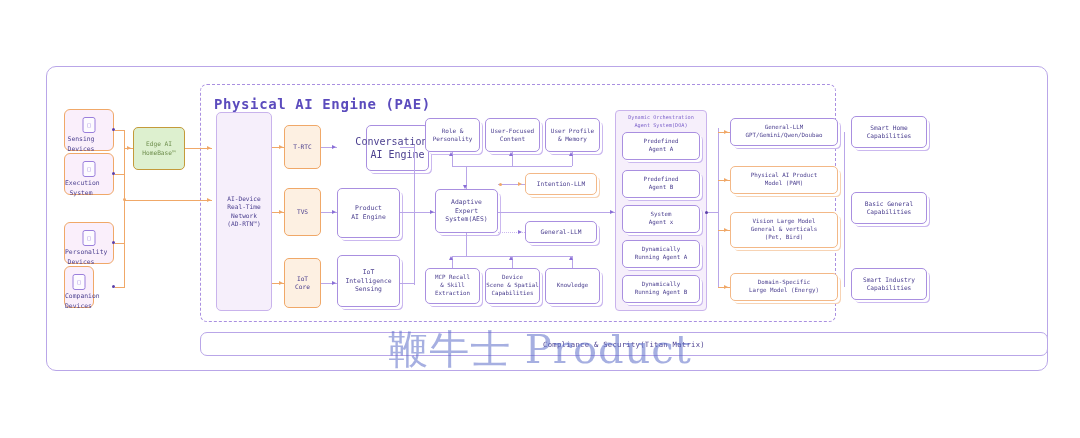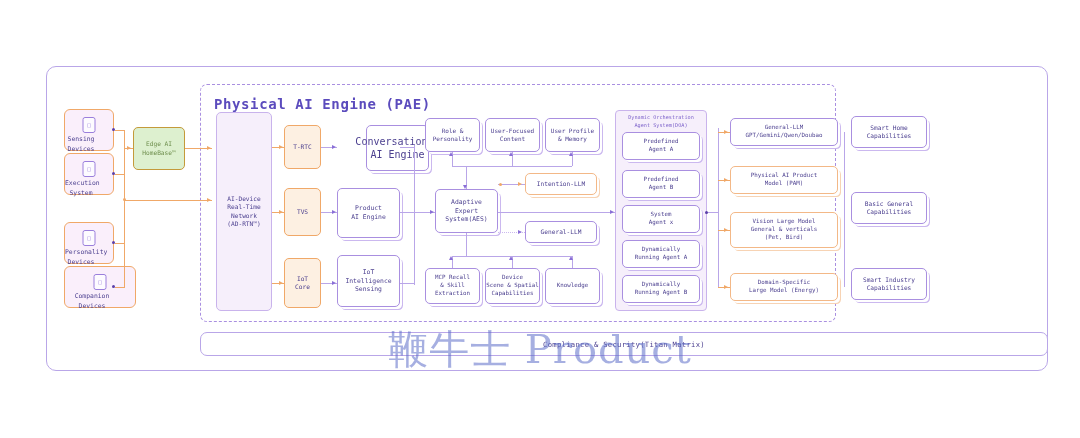--- a/index.html
+++ b/index.html
@@ -148,21 +148,21 @@
 
   <div class="frame-outer" style="left:46px; top:66px; width:1002px; height:305px;"></div>
 
   <div id="devices">
       <div class="box pinkbox" style="left:64px; top:109px; width:50px; height:42px;"><div class="dev-icon" style="top:7px;">□</div><div class="dev-label" style="top:25px;">Sensing
 Devices</div></div>
       <div class="box pinkbox" style="left:64px; top:153px; width:50px; height:42px;"><div class="dev-icon" style="top:7px;">□</div><div class="dev-label" style="top:25px;">Execution
 System</div></div>
       <div class="box pinkbox" style="left:64px; top:222px; width:50px; height:42px;"><div class="dev-icon" style="top:7px;">□</div><div class="dev-label" style="top:25px;">Personality
 Devices</div></div>
-      <div class="box pinkbox" style="left:64px; top:266px; width:72px; height:42px;"><div class="dev-icon" style="top:7px;">□</div><div class="dev-label" style="top:25px;">Companion
+      <div class="box pinkbox" style="left:64px; top:266px; width:30px; height:42px;"><div class="dev-icon" style="top:7px;">□</div><div class="dev-label" style="top:25px;">Companion
 Devices</div></div>
     </div>
 
   <div class="box green" style="left:133px; top:127px; width:52px; height:43px; font-size:6.2px;">Edge AI
 HomeBase™</div>
 
   <div class="frame-dashed" style="left:200px; top:84px; width:636px; height:238px;"></div>
   <div class="pae-title" style="left:214px; top:96px;">Physical AI Engine (PAE)</div>
 
   <div class="box purple-fill" style="left:216px; top:112px; width:56px; height:199px; font-size:6.2px;">AI-Device

